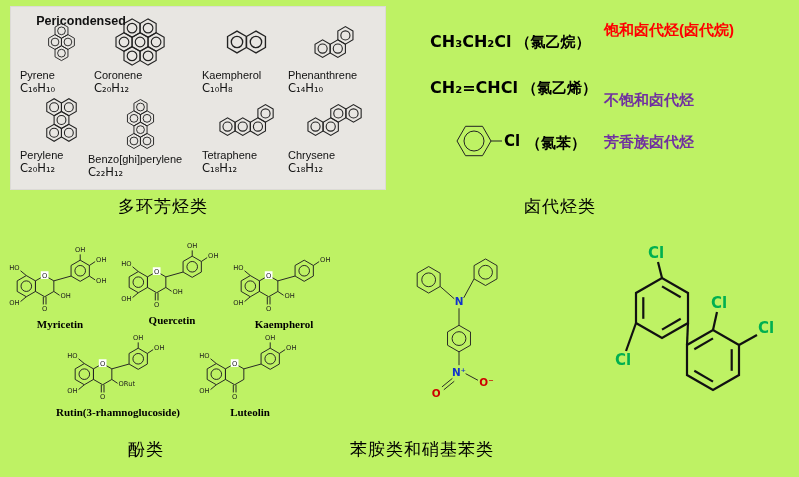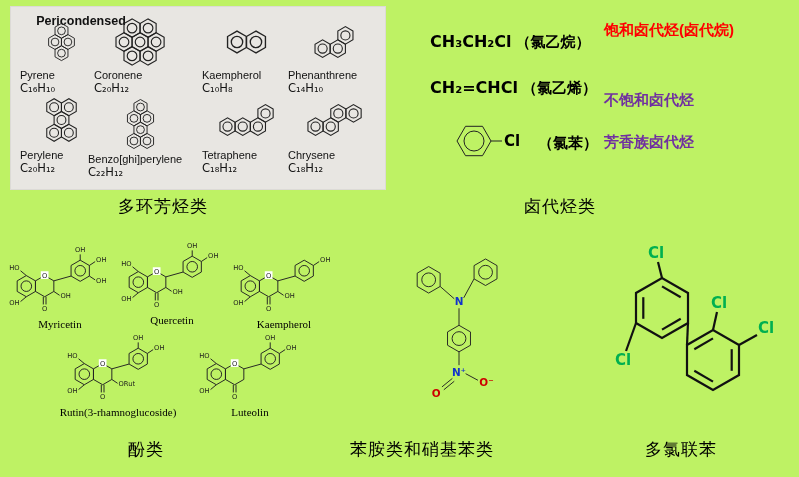--- a/index.html
+++ b/index.html
@@ -21,21 +21,21 @@
   .section-label{position:absolute;font-size:17px;color:#000;letter-spacing:1px;white-space:nowrap}
 
   
   .halide-line{position:absolute;white-space:nowrap}
   .hformula{font-size:16px;font-weight:bold;color:#000;font-family:"DejaVu Sans",sans-serif}
   .hcn{font-size:15px;font-weight:bold;color:#000;margin-left:4px}
   .hclass{position:absolute;font-size:15px;font-weight:bold;white-space:nowrap}
 
   
   .flav{position:absolute;display:flex;flex-direction:column;align-items:center}
-  .flav-name{font-size:11px;font-weight:normal;color:#000;font-family:"Liberation Serif",serif;white-space:nowrap;margin-top:1px}
+  .flav-name{font-size:11px;font-weight:bold;color:#000;font-family:"Liberation Serif",serif;white-space:nowrap;margin-top:1px}
 
   
   svg{display:block}
   svg text{font-family:"DejaVu Sans",sans-serif}
   .ring{fill:none;stroke:#222;stroke-width:1}
   .pcbring{fill:none;stroke:#111;stroke-width:2.2}
   .wbg{fill:#fff;stroke:none}
   .atom{font-size:7px;fill:#1a1a1a}
   .atom-n{font-size:11px;font-weight:bold;fill:#1133cc}
   .atom-o{font-size:11px;font-weight:bold;fill:#cc0000}
@@ -184,42 +184,41 @@
         </svg>
       </div>
     <div class="cname">Chrysene</div>
     <div class="cformula">C₁₈H₁₂</div>
   </div>
 
   <div class="section-label" style="left:118px;top:195px">多环芳烃类</div>
   <div class="section-label" style="left:524px;top:195px">卤代烃类</div>
   <div class="section-label" style="left:128px;top:438px">酚类</div>
   <div class="section-label" style="left:350px;top:438px">苯胺类和硝基苯类</div>
-  <div class="section-label" style="left:645px;top:438px">多氯联苯</div>
 
   <div class="halide-line" style="left:430px;top:32px">
     <span class="hformula">CH₃CH₂Cl</span><span class="hcn">（氯乙烷）</span>
   </div>
   <div class="hclass" style="left: 604px; top: 21px; color: rgb(255, 0, 0);">饱和卤代烃(卤代烷)</div>
 
   <div class="halide-line" style="left:430px;top:78px">
     <span class="hformula">CH₂=CHCl</span><span class="hcn">（氯乙烯）</span>
   </div>
   <div class="hclass" style="left: 604px; top: 79px; color: rgb(112, 48, 160); margin-top: 12px;">不饱和卤代烃</div>
 
   <div class="abswrap" style="left:452px;top:118px">
     <svg id="svg-chlorobenzene" viewBox="0 0 74 46" width="74" height="46">
         <polygon points="39.0,23.0 30.5,8.3 13.5,8.3 5.0,23.0 13.5,37.7 30.5,37.7" class="ring"></polygon>
         <circle cx="22" cy="23" r="10" class="ring"></circle>
         <line x1="39" y1="23" x2="50" y2="23" class="ring"></line>
         <text x="52" y="28" class="atom-cl-black">Cl</text>
       </svg>
   </div>
   <div class="halide-line" style="left:526px;top:134px">
-    <span class="hcn" style="margin-left:12px">（氯苯）</span>
+    <span class="hcn" style="margin-left:0">（氯苯）</span>
   </div>
   <div class="hclass" style="left: 604px; top: 133px; color: rgb(112, 48, 160);">芳香族卤代烃</div>
 
   <div class="flav" style="left:4px;top:238px;width:112px">
     <svg id="svg-myricetin" viewBox="0 -8 106 82" width="102" height="79">
         <polygon points="27.5,36.5 18.0,31.0 8.5,36.5 8.5,47.5 18.0,53.0 27.5,47.5" class="ring"></polygon>
         <circle cx="18" cy="42" r="5.5" class="ring"></circle>
         <polygon points="46.6,36.5 37.1,31.0 27.5,36.5 27.5,47.5 37.1,53.0 46.6,47.5" class="ring"></polygon>
         <polygon points="83.5,20.5 74.0,15.0 64.5,20.5 64.5,31.5 74.0,37.0 83.5,31.5" class="ring"></polygon>
         <circle cx="74" cy="26" r="5.5" class="ring"></circle>

